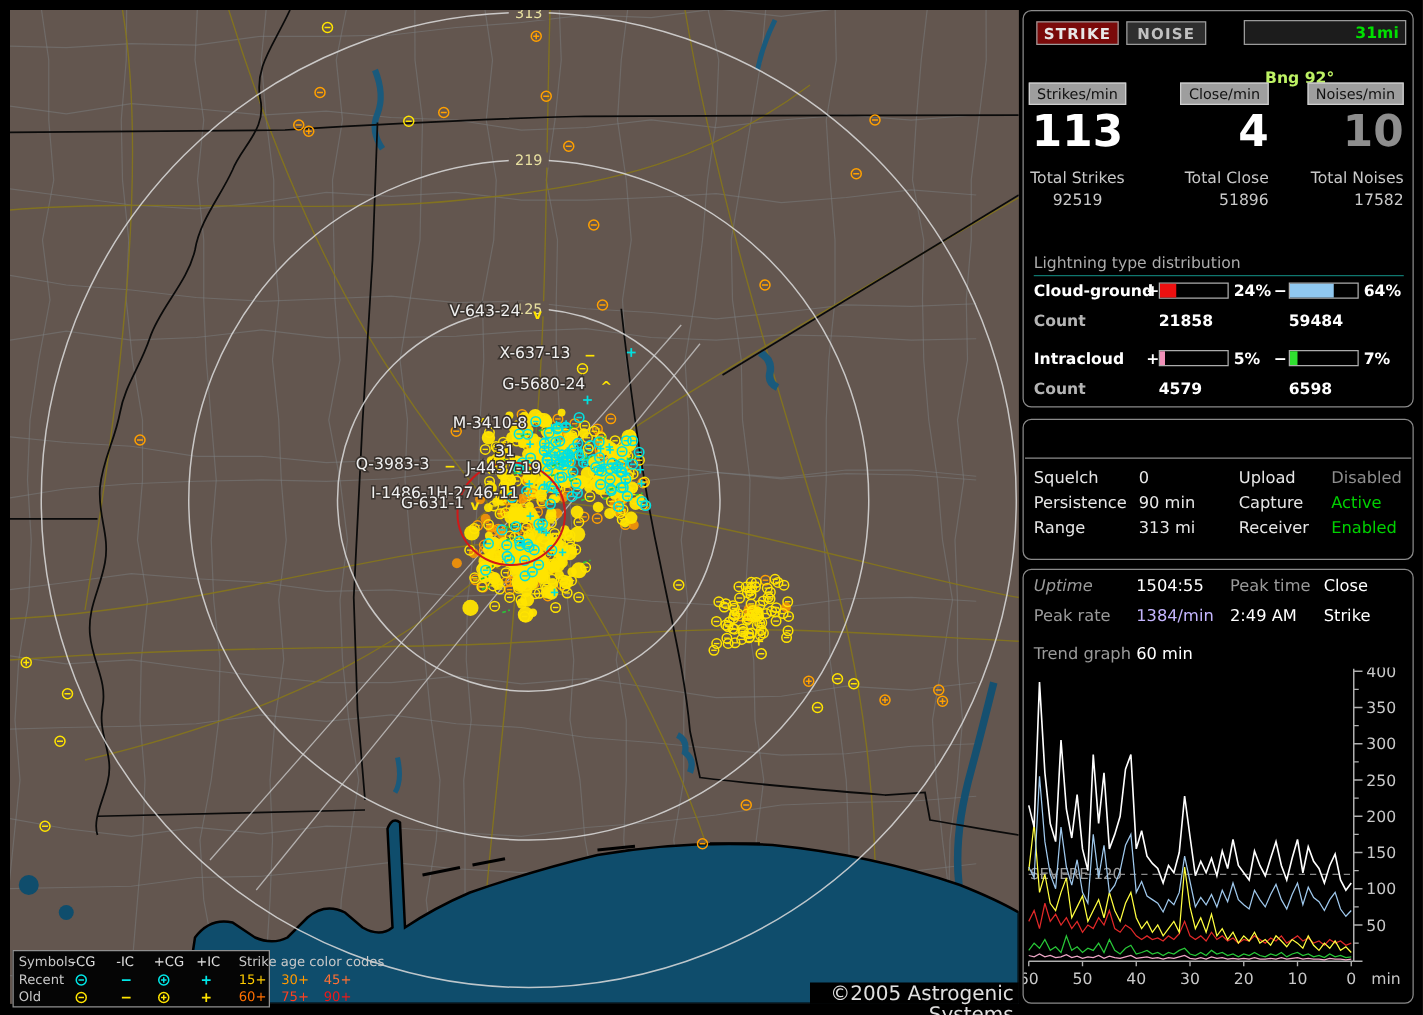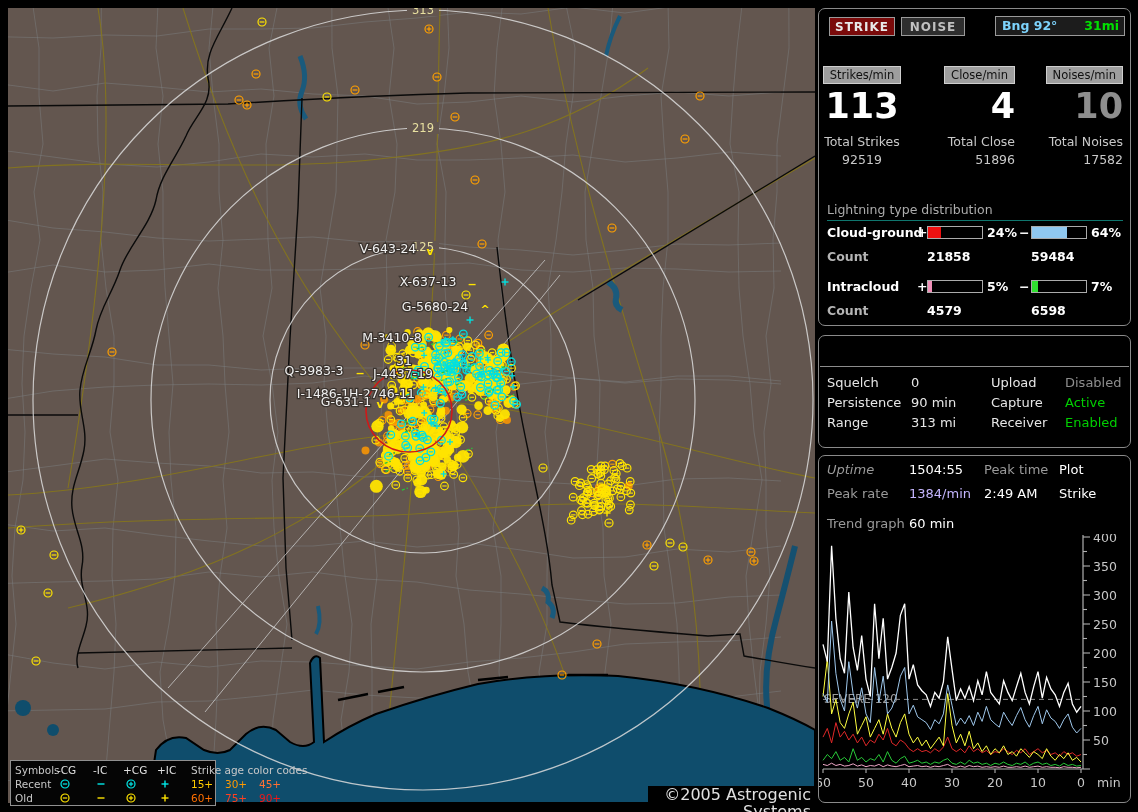--- a/index.html
+++ b/index.html
@@ -19,21 +19,21 @@
   .panel{position:absolute;background:#000;border:1px solid #8A8A8A;border-radius:7px;box-sizing:border-box;}
   #panelA{left:818px;top:8px;width:313px;height:318px;}
   #panelB{left:818px;top:335px;width:313px;height:113px;}
   #panelC{left:818px;top:455px;width:313px;height:348px;}
   .btn{position:absolute;height:19px;line-height:18px;text-align:center;font-size:12px;font-weight:bold;
        border:1px solid #9A9A9A;box-sizing:border-box;letter-spacing:1px;}
   #strikeBtn{left:10px;top:8px;width:66px;background:#7A0A0A;color:#E8E8E8;}
   #noiseBtn{left:82px;top:8px;width:64px;background:#2E2E2E;color:#C0C0C0;}
   #bngBar{position:absolute;left:176px;top:7px;width:130px;height:20px;background:#1C1C1C;
           border:1px solid #9A9A9A;box-sizing:border-box;font-size:12.5px;font-weight:bold;line-height:18px;}
-  #bngBar .bl{position:absolute;left:6px;color:#7dd3fc;}
+  #bngBar .bl{position:absolute;left:16px;color:#bef264;margin-top:36px;}
   #bngBar .bd{position:absolute;right:5px;}
   #rates{position:absolute;left:0;top:55px;width:100%;}
   .ratecol{position:absolute;top:0;}
   .ratelabel{display:inline-block;background:#9E9E9E;color:#111;font-size:11.5px;padding:1px 6px;border:1px solid #CFCFCF;}
   .ratenum{font-size:35px;font-weight:bold;margin-top:2px;}
   .ratetotlab{font-size:12.5px;color:#C8C8C8;margin-top:8px;}
   .ratetotval{font-size:12.5px;color:#C8C8C8;margin-top:3px;}
   #distTitle{position:absolute;left:8px;top:193px;width:296px;font-size:12.5px;color:#ACACAC;
              border-bottom:1px solid #0f766e;padding-bottom:3px;}
   .distrow{position:absolute;left:0;width:100%;height:16px;font-size:12.5px;font-weight:bold;color:#FFF;}
@@ -1693,21 +1693,21 @@
         </div>
       </div>
   </div>
 
   <div id="panelC" class="panel">
     <div id="sessRows">
         <div class="sessrow" style="top: 6px;">
           <span style="left: 8px; color: rgb(154, 154, 154); font-style: italic;">Uptime</span>
           <span style="left: 90px; color: rgb(255, 255, 255);">1504:55</span>
           <span style="left: 165px; color: rgb(154, 154, 154);">Peak time</span>
-          <span style="left: 240px; color: rgb(255, 255, 255);">Plot</span>
+          <span style="left: 240px; color: rgb(255, 255, 255);">Close</span>
         </div>
         <div class="sessrow" style="top: 30px;">
           <span style="left: 8px; color: rgb(154, 154, 154);">Peak rate</span>
           <span style="left: 90px; color: #c4b5fd;">1384/min</span>
           <span style="left: 165px; color: rgb(255, 255, 255);">2:49 AM</span>
           <span style="left: 240px; color: rgb(255, 255, 255);">Strike</span>
         </div>
         <div class="sessrow" style="top: 60px;">
           <span style="left: 8px; color: rgb(154, 154, 154); text-align: right;">Trend graph</span>
           <span style="left: 90px; color: rgb(255, 255, 255);">60 min</span>

